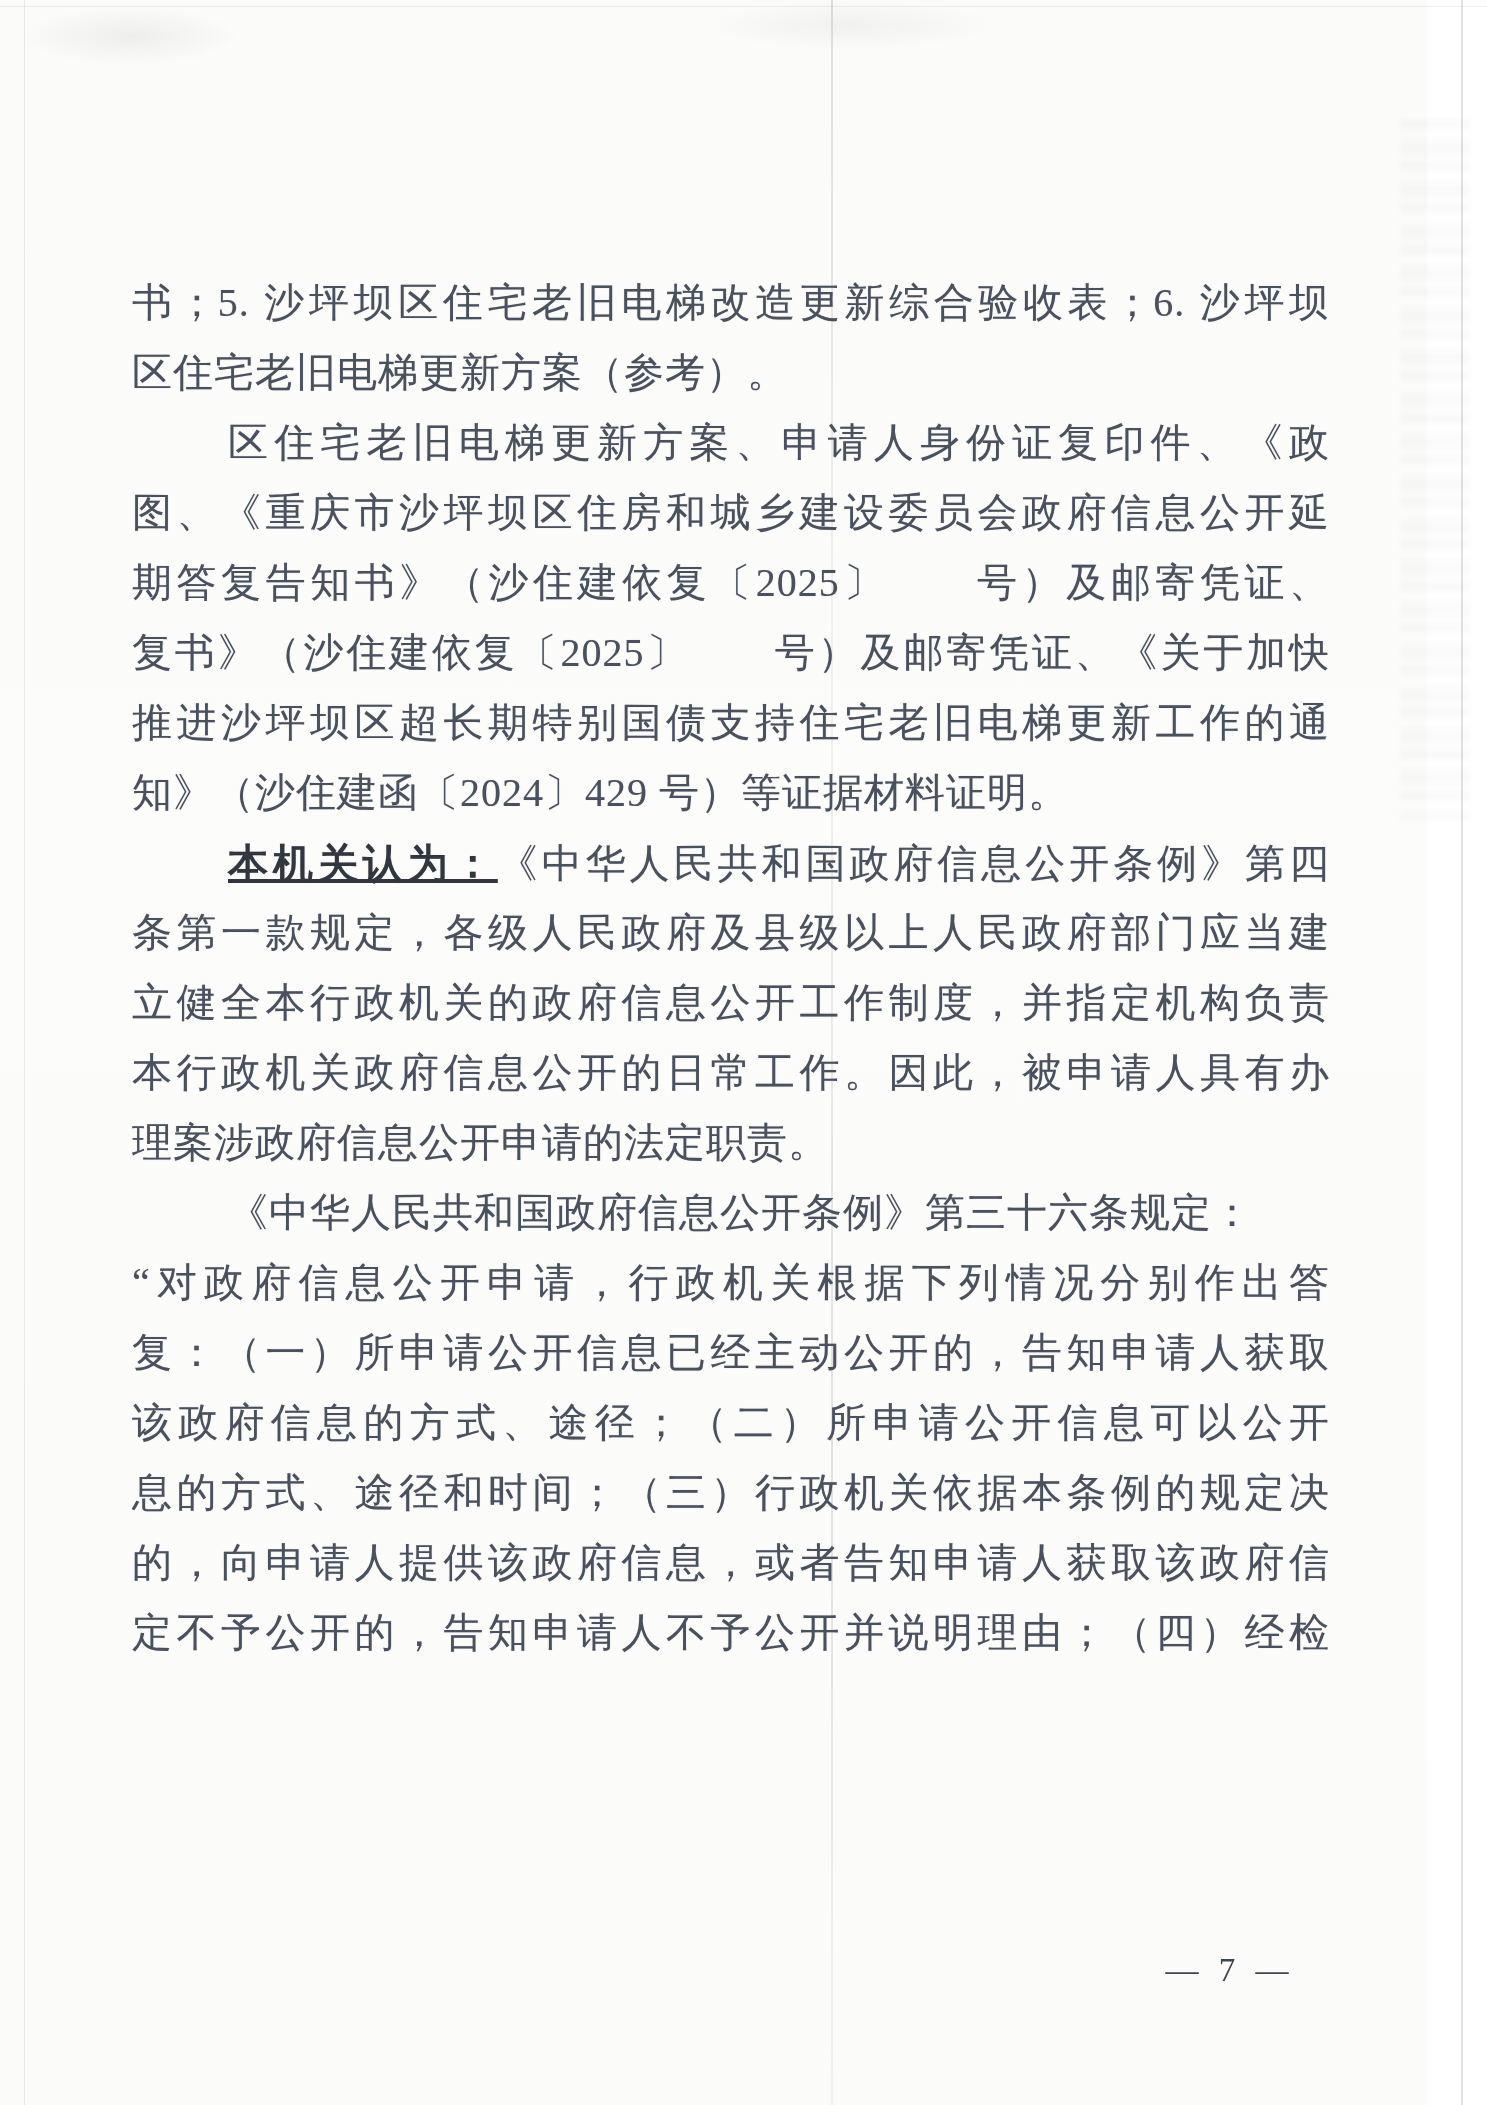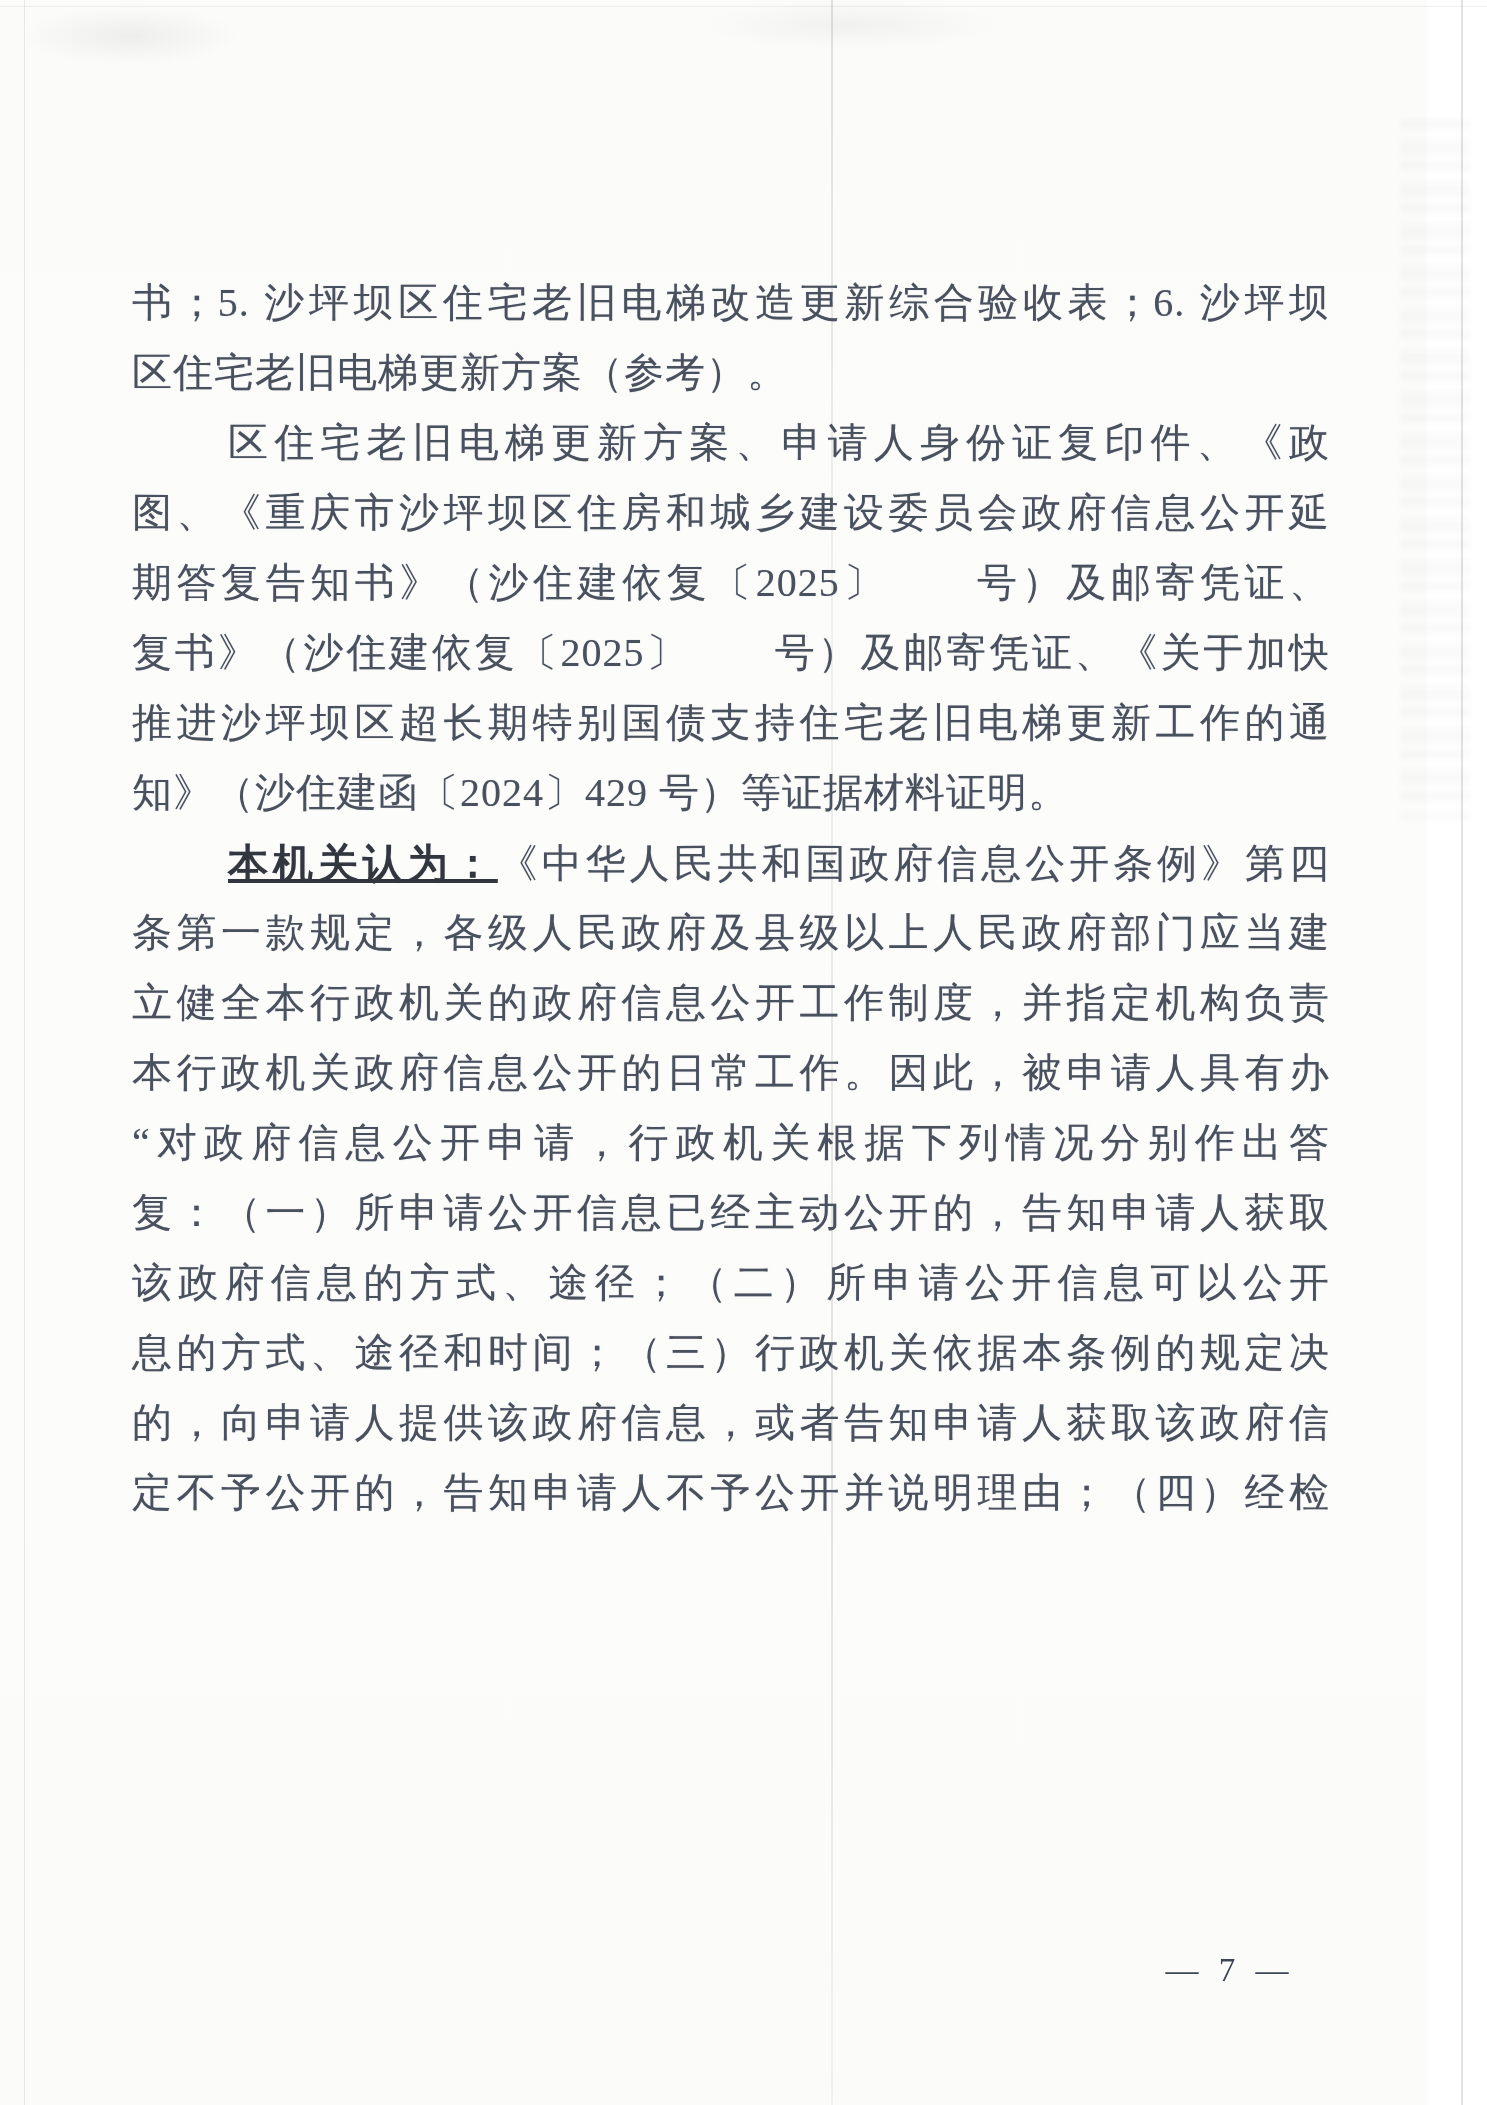--- a/index.html
+++ b/index.html
@@ -132,20 +132,22 @@
       <div class="line just indent">区住宅老旧电梯更新方案、申请人身份证复印件、《政</div>
       <div class="line just">图、《重庆市沙坪坝区住房和城乡建设委员会政府信息公开延</div>
       <div class="line just">期答复告知书》（沙住建依复〔2025〕　　号）及邮寄凭证、</div>
       <div class="line just">复书》（沙住建依复〔2025〕　　号）及邮寄凭证、《关于加快</div>
       <div class="line just">推进沙坪坝区超长期特别国债支持住宅老旧电梯更新工作的通</div>
       <div class="line">知》（沙住建函〔2024〕429 号）等证据材料证明。</div>
       <div class="line just indent"><span class="bold-run">本机关认为：</span>《中华人民共和国政府信息公开条例》第四</div>
       <div class="line just">条第一款规定，各级人民政府及县级以上人民政府部门应当建</div>
       <div class="line just">立健全本行政机关的政府信息公开工作制度，并指定机构负责</div>
       <div class="line just">本行政机关政府信息公开的日常工作。因此，被申请人具有办</div>
+      <div class="line">理案涉政府信息公开申请的法定职责。</div>
+      <div class="line indent">《中华人民共和国政府信息公开条例》第三十六条规定：</div>
       <div class="line just">“对政府信息公开申请，行政机关根据下列情况分别作出答</div>
       <div class="line just">复：（一）所申请公开信息已经主动公开的，告知申请人获取</div>
       <div class="line just">该政府信息的方式、途径；（二）所申请公开信息可以公开</div>
       <div class="line just">息的方式、途径和时间；（三）行政机关依据本条例的规定决</div>
       <div class="line just">的，向申请人提供该政府信息，或者告知申请人获取该政府信</div>
       <div class="line just">定不予公开的，告知申请人不予公开并说明理由；（四）经检</div>
     </div>
 
   <div class="page-number">— 7 —</div>
 </div>

